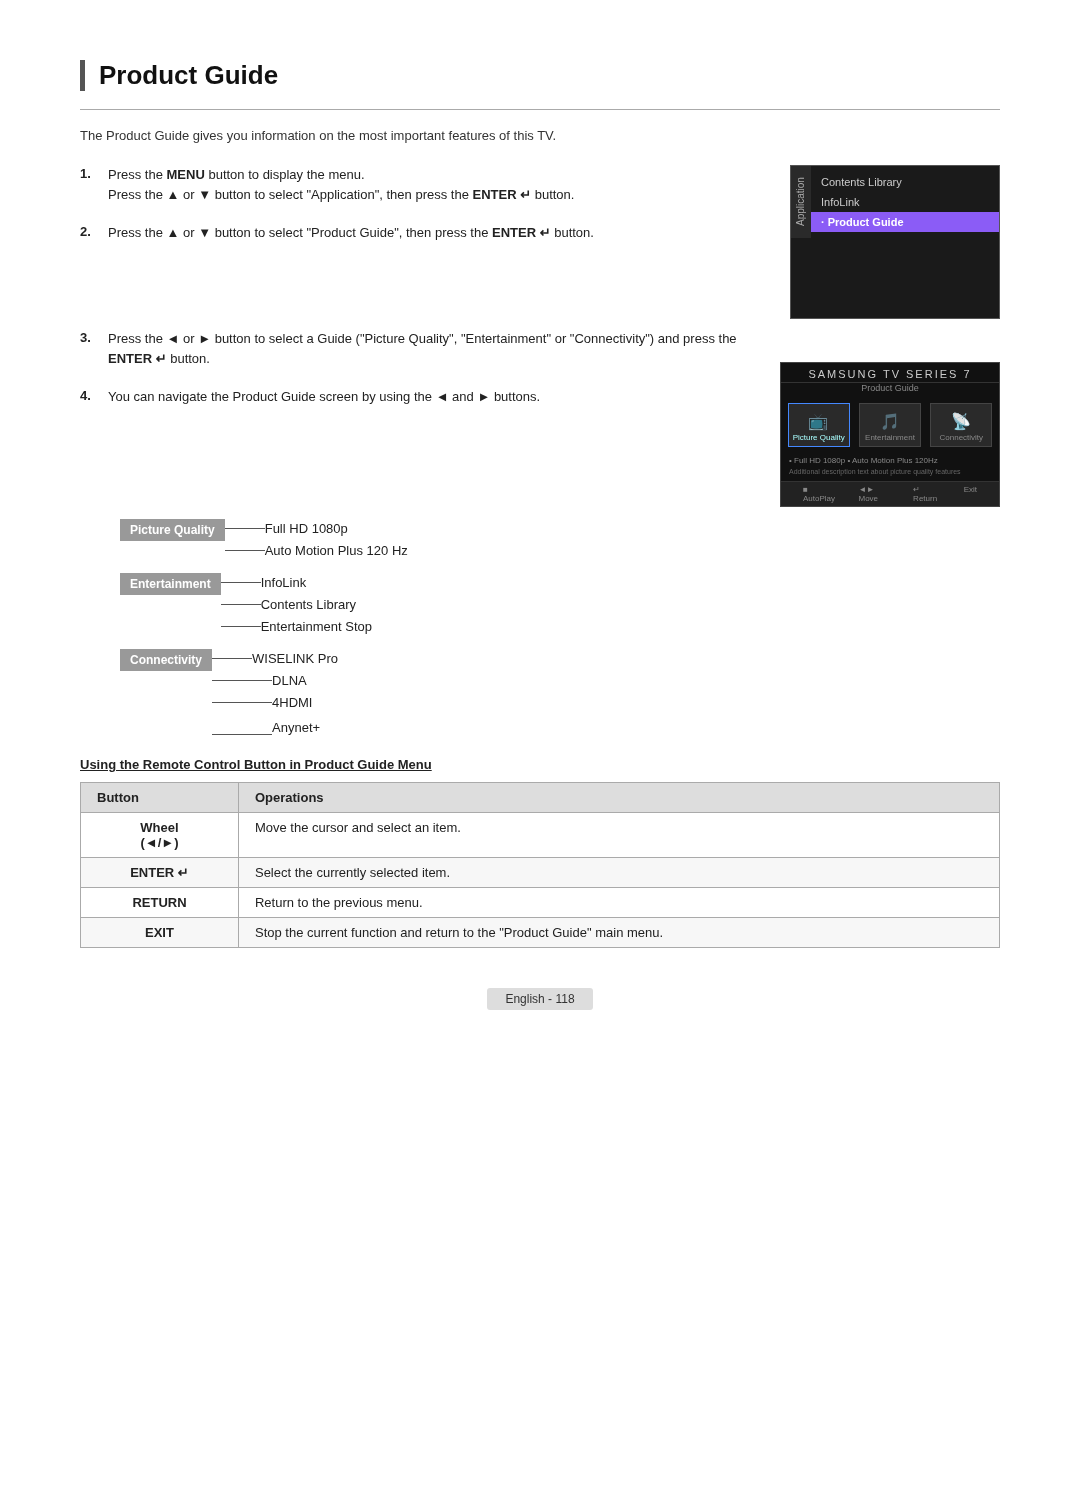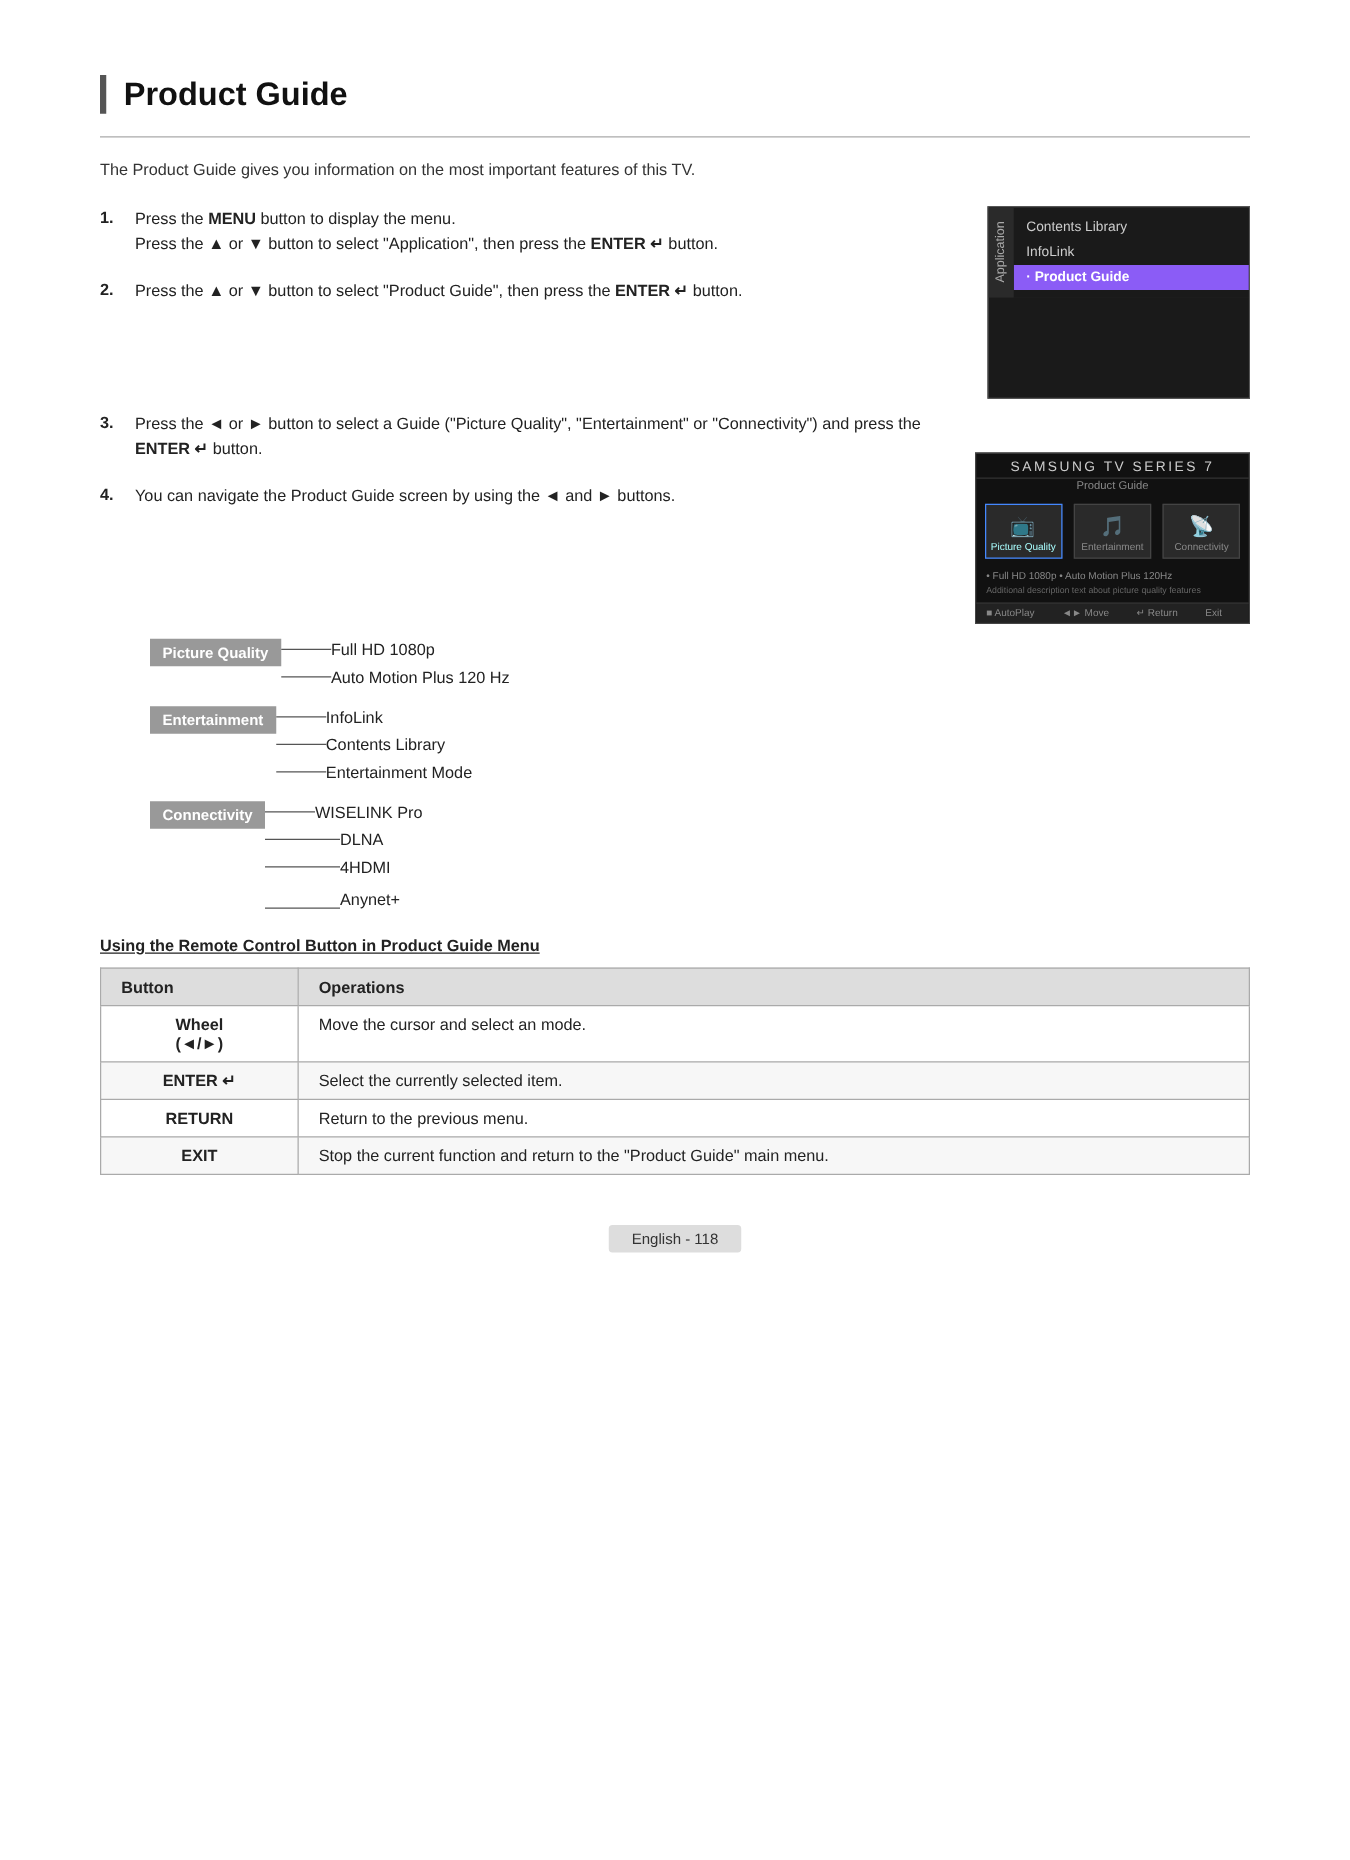--- a/index.html
+++ b/index.html
@@ -155,21 +155,21 @@
       font-size: 8px;
       color: #888;
       padding: 2px 8px 4px 8px;
       text-align: left;
       line-height: 1.4;
     }
     .tv-series-footer {
       background: #222;
       font-size: 8px;
       color: #888;
-      padding: 3px 8px;
+      padding: 3px 22px;
       display: flex;
       gap: 22px;
       border-top: 1px solid #333;
     }
     
     .diagram-wrapper {
       display: flex;
       align-items: flex-start;
       gap: 0;
       margin: 18px 0 18px 0px;
@@ -352,21 +352,21 @@
           <div style="display:flex;align-items:center;height:22px;">
             <div style="width:40px;height:1px;background:#555;"></div>
             <span style="font-size:13px;">InfoLink</span>
           </div>
           <div style="display:flex;align-items:center;height:22px;">
             <div style="width:40px;height:1px;background:#555;"></div>
             <span style="font-size:13px;">Contents Library</span>
           </div>
           <div style="display:flex;align-items:center;height:22px;">
             <div style="width:40px;height:1px;background:#555;"></div>
-            <span style="font-size:13px;">Entertainment Mode</span>
+            <span style="font-size:13px;">Entertainment Stop</span>
           </div>
         </div>
       </div>
 
       <div style="display:flex;align-items:flex-start;margin-bottom:0;margin-top:10px;">
         <div style="background:#999;color:#fff;font-weight:bold;font-size:12px;padding:4px 10px;white-space:nowrap;margin-top:2px;">Connectivity</div>
         <div style="display:flex;flex-direction:column;margin-left:0;">
           <div style="display:flex;align-items:center;height:22px;">
             <div style="width:40px;height:1px;background:#555;"></div>
             <span style="font-size:13px;">WISELINK Pro</span>
@@ -394,21 +394,21 @@
   <table class="ops-table">
     <thead>
       <tr>
         <th>Button</th>
         <th>Operations</th>
       </tr>
     </thead>
     <tbody>
       <tr>
         <td class="btn-col">Wheel<br>(◄/►)</td>
-        <td>Move the cursor and select an mode.</td>
+        <td>Move the cursor and select an item.</td>
       </tr>
       <tr>
         <td class="btn-col" style="font-weight:bold;">ENTER ↵</td>
         <td>Select the currently selected item.</td>
       </tr>
       <tr>
         <td class="btn-col" style="font-weight:bold;">RETURN</td>
         <td>Return to the previous menu.</td>
       </tr>
       <tr>

